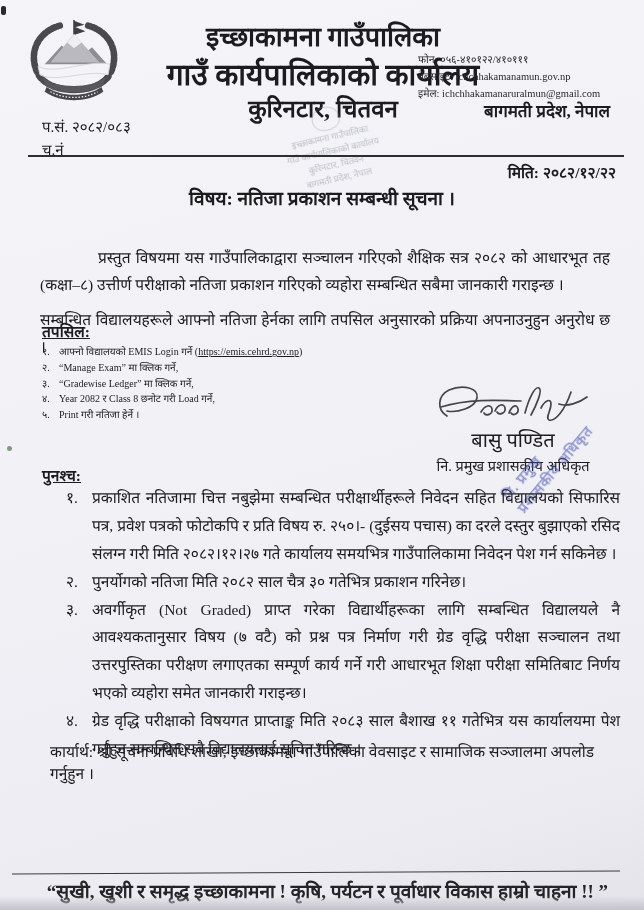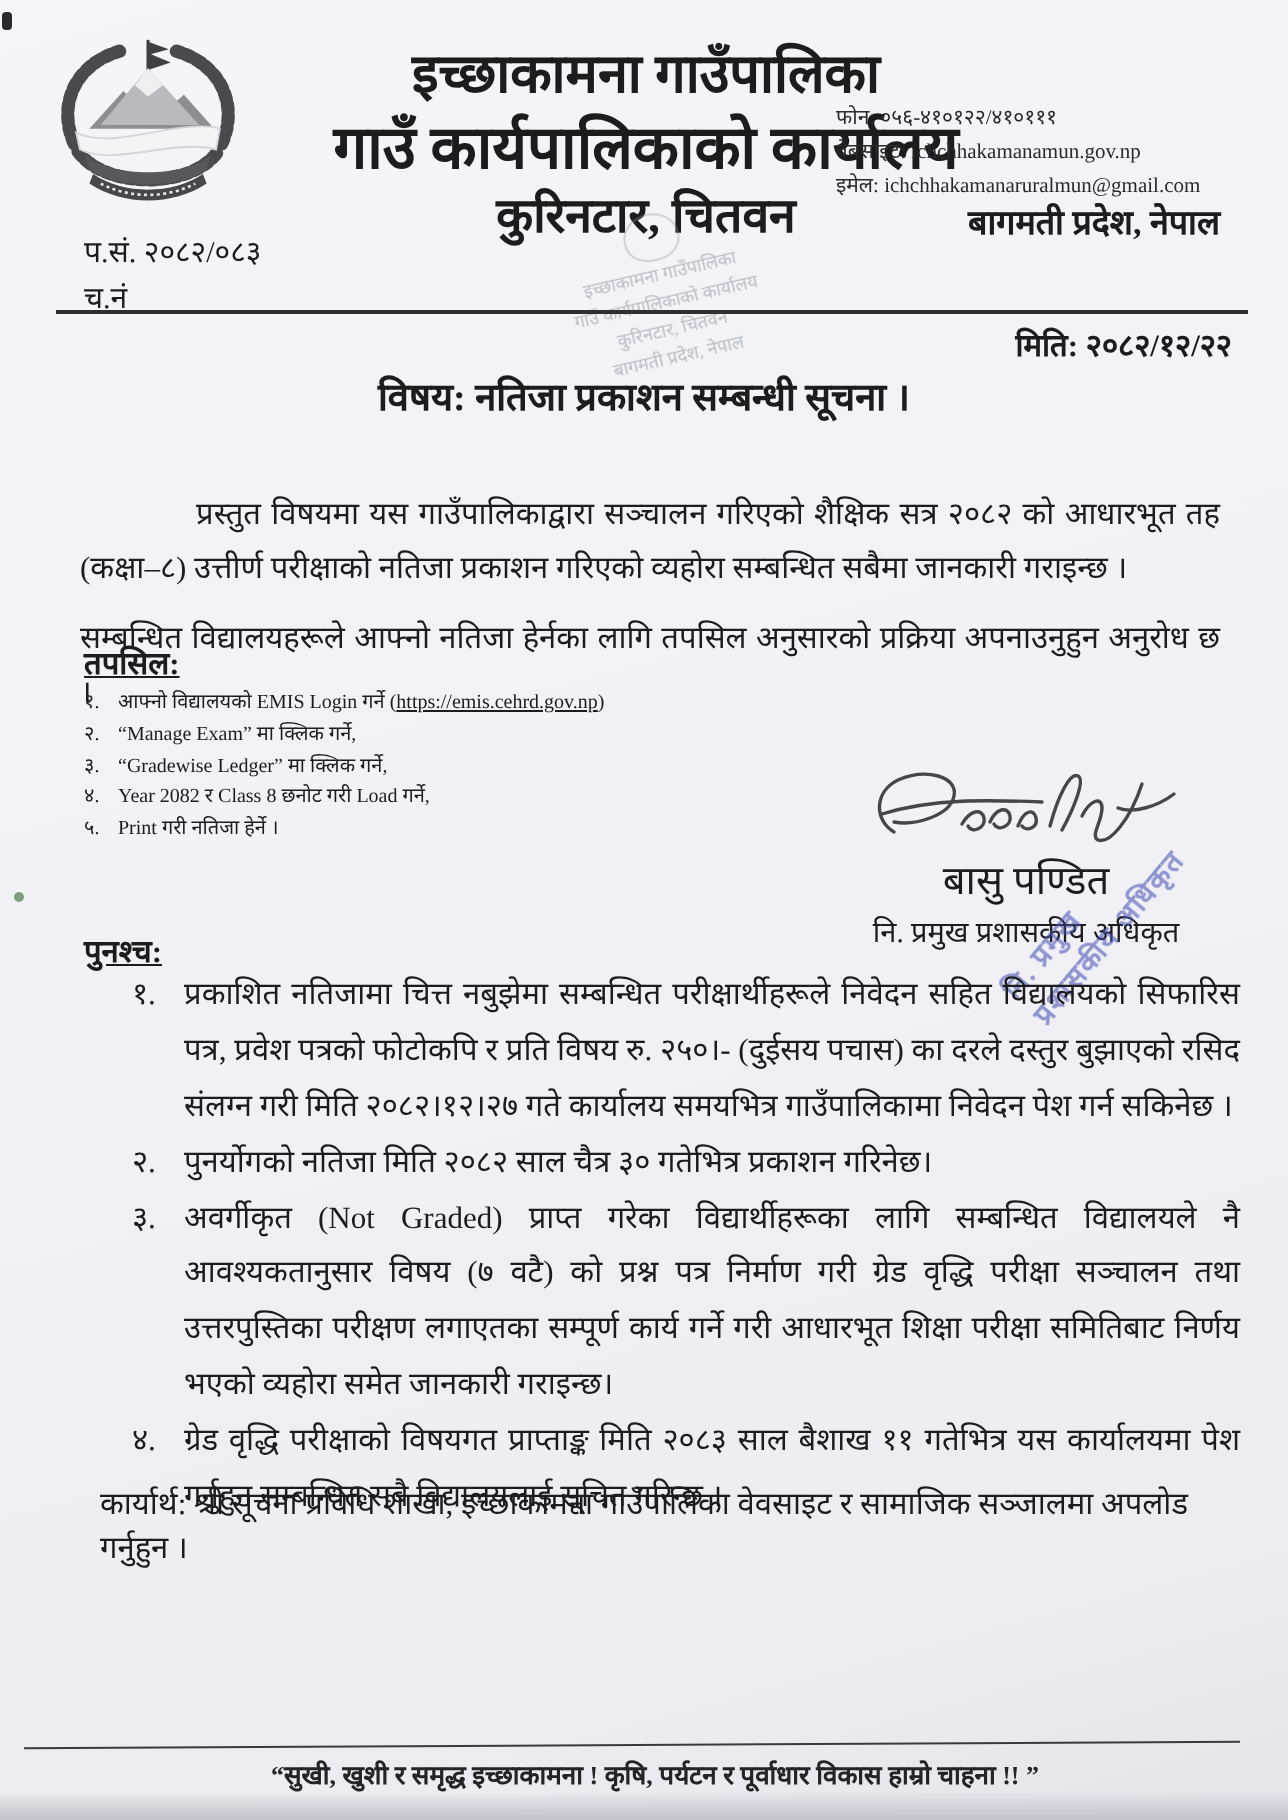--- a/index.html
+++ b/index.html
@@ -55,21 +55,21 @@
 
   .pn-h{top:464px;}
   .pn-list{position:absolute;left:66px;right:24px;top:484px;font-size:15.5px;}
   .pn-item{display:flex;line-height:1.8;text-align:justify;}
   .pn-num{flex:0 0 26px;}
   .pn-text{flex:1;}
 
   .karyartha{position:absolute;left:50px;right:26px;top:724px;font-size:15.5px;}
 
   .footer-rule{position:absolute;left:12px;right:24px;top:872px;border-top:1.6px solid #3a3a3d;transform:rotate(-.3deg);}
-  .slogan{position:absolute;left:0;right:0;top:878px;text-align:center;font-size:13px;font-weight:600;color:#242427;margin-left:11px;}
+  .slogan{position:absolute;left:0;right:0;top:878px;text-align:center;font-size:19px;font-weight:600;color:#242427;margin-left:11px;}
 </style>
 </head>
 <body>
 
 <div class="page">
 
   <svg class="logo" viewBox="0 0 110 95" xmlns="http://www.w3.org/2000/svg">
 
     <path d="M16,58 C7,38 16,16 40,9" fill="none" stroke="#4a4a4e" stroke-width="7" stroke-dasharray="3.5 2.5" stroke-linecap="round"></path>
     <path d="M94,58 C103,38 94,16 70,9" fill="none" stroke="#4a4a4e" stroke-width="7" stroke-dasharray="3.5 2.5" stroke-linecap="round"></path>

